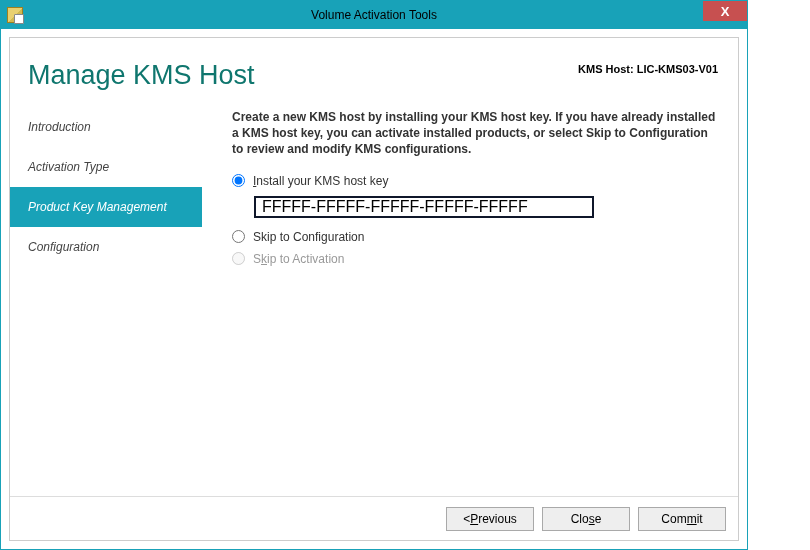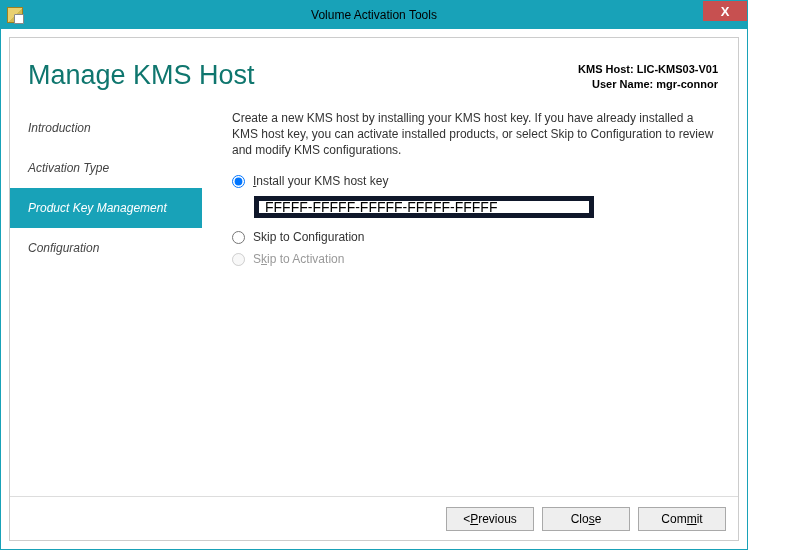--- a/index.html
+++ b/index.html
@@ -133,20 +133,21 @@
     .main {
       flex: 1;
       padding: 8px 22px 10px 30px;
       color: #333;
     }
     .instructions {
       font-size: 12px;
       line-height: 1.35;
       margin-bottom: 16px;
       max-width: 540px;
+      font-weight: bold;
     }
     .radio-row {
       display: flex;
       align-items: center;
       margin: 8px 0;
       font-size: 12px;
     }
     .radio-row.disabled {
       color: #999;
     }
@@ -155,24 +156,24 @@
     }
     .radio-label .ul {
       text-decoration: underline;
     }
     .key-input-wrap {
       margin: 6px 0 12px 22px;
     }
     .key-input {
       width: 340px;
       height: 22px;
-      border: 5px solid #0f172a;
+      border: 2px solid #0f172a;
       padding: 2px 6px;
       font-family: "Segoe UI", Tahoma, sans-serif;
-      font-size: 14px;
+      font-size: 16px;
       color: #000;
     }
     .footer {
       height: 44px;
       border-top: 1px solid #ddd;
       display: flex;
       align-items: center;
       justify-content: flex-end;
       padding-right: 12px;
       gap: 8px;
@@ -209,24 +210,20 @@
 
   <div class="client">
     <div class="inner">
 
       <div class="header-row">
         <div class="page-title">Manage KMS Host</div>
         <div class="host-info">
           <div>
             <span>KMS Host:</span>
             <span>LIC-KMS03-V01</span>
-          </div>
-          <div>
-            <span>User Name:</span>
-            <span>mgr-connor</span>
           </div>
         </div>
       </div>
 
       <div class="body-row">
         <div class="sidebar">
           <div class="sidebar-item">
             <span>Introduction</span>
           </div>
           <div class="sidebar-item">

